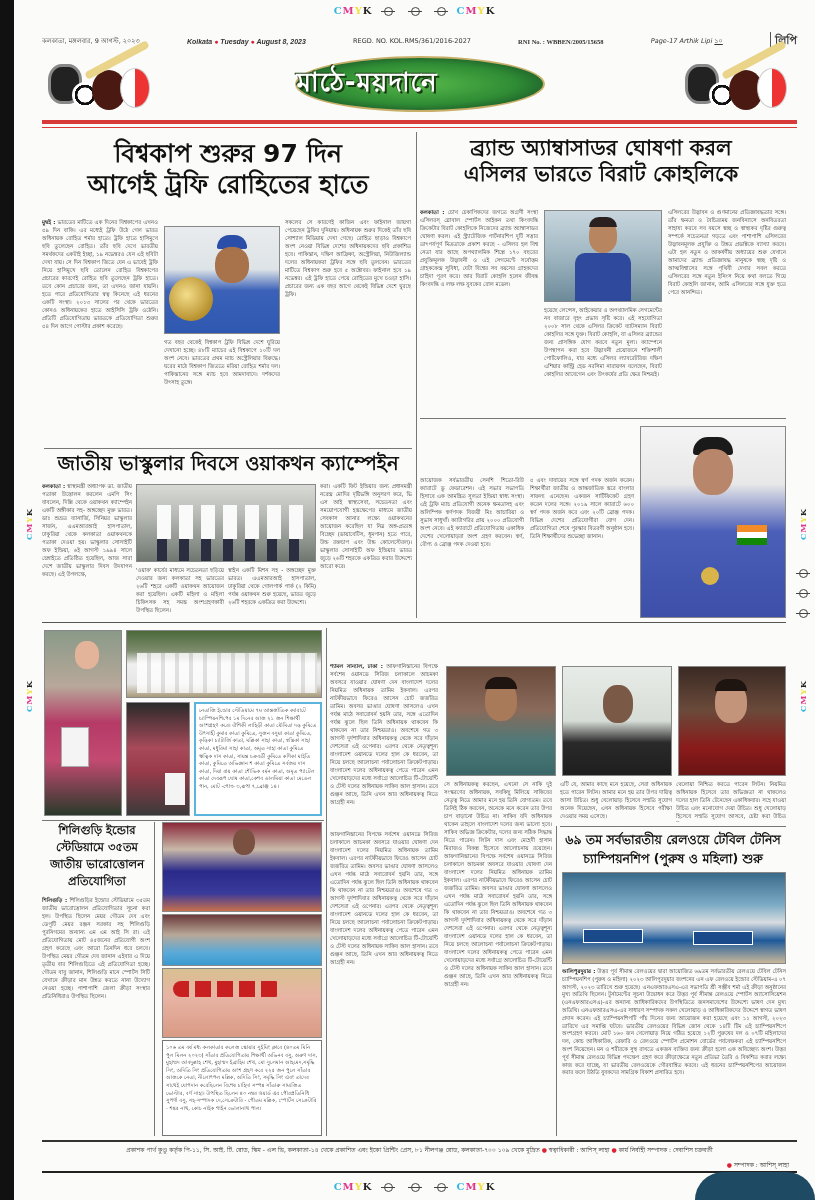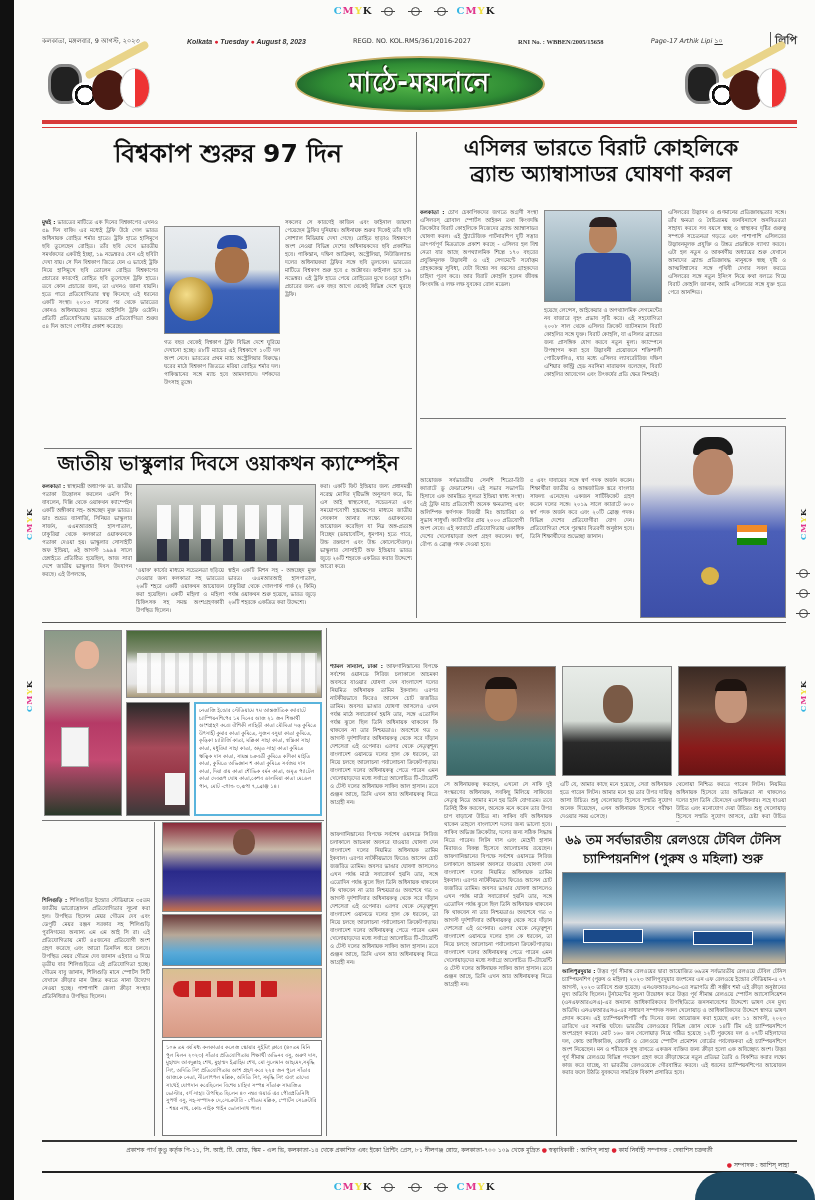--- a/index.html
+++ b/index.html
@@ -11,21 +11,21 @@
   .crosshair { display: inline-block; width: 14px; height: 14px; margin: 0 4px; vertical-align: middle; position: relative; }
   .crosshair::before { content: ""; position: absolute; left: 3px; top: 3px; width: 7px; height: 7px; border: 1px solid #444; border-radius: 50%; }
   .crosshair::after { content: ""; position: absolute; left: 0; top: 7px; width: 14px; height: 1px; background: #444; }
   .topline { position: absolute; top: 34px; left: 28px; right: 18px; height: 14px; font-size: 6.5px; display: flex; justify-content: space-between; align-items: center; color: #333; }
   .topline .city { font-style: italic; font-weight: bold; font-family: "Liberation Sans", sans-serif; font-size: 7px; }
   .topline .dot { color: #d23; }
   .topline .lipi { font-weight: bold; font-size: 11px; border-left: 1px solid #555; padding-left: 4px; }
   .masthead { position: absolute; top: 52px; left: 28px; right: 18px; height: 64px; display: flex; align-items: center; justify-content: space-between; }
   .sports-cluster { width: 118px; height: 60px; position: relative; }
   .ball { position: absolute; border-radius: 50%; }
-  .banner-oval { width: 250px; height: 56px; border-radius: 50%; background: radial-gradient(ellipse at center, #56b84a 0%, #2f8c34 55%, #1c5a2a 80%, #6c5a3a 100%); border: 2px solid #c9b06a; display: flex; align-items: center; justify-content: center; }
+  .banner-oval { width: 250px; height: 56px; border-radius: 50%; background: radial-gradient(ellipse at center, #56b84a 0%, #2f8c34 55%, #1c5a2a 80%, #6c5a3a 100%); border: 2px solid #c9b06a; display: flex; align-items: center; }
   .banner-oval span { font-size: 26px; font-weight: bold; color: #fff; text-shadow: 2px 2px 0 #1a3a12, -1px -1px 0 #1a3a12; letter-spacing: 1px; }
   .redrule { position: absolute; left: 28px; right: 18px; height: 4px; background: #d83a3a; }
   .thinrule { position: absolute; left: 28px; right: 18px; height: 1px; background: #d83a3a; }
   .headline { position: absolute; text-align: center; font-weight: bold; color: #111; line-height: 1.25; }
   .col-text { position: absolute; font-size: 5.4px; line-height: 8px; color: #333; text-align: justify; overflow: hidden; }
   .col-text b { color: #111; }
   .photo { position: absolute; border: 1px solid #888; overflow: hidden; }
   .vrule { position: absolute; width: 1px; background: #777; }
   .hrule { position: absolute; height: 1px; background: #777; }
   .caption-box { position: absolute; border: 2px solid #5ab4dc; background: #fff; font-size: 5.2px; line-height: 7.6px; padding: 3px; color: #333; overflow: hidden; }
@@ -81,41 +81,42 @@
       <div class="ball" style="left:50px;top:16px;width:34px;height:40px;background:#4a1a12;"></div>
       <div class="ball" style="left:78px;top:14px;width:30px;height:40px;background:linear-gradient(90deg,#fff 50%,#e33 50%);border:1px solid #ccc;"></div>
       <div style="position:absolute;left:40px;top:2px;width:70px;height:8px;background:#e9d48a;transform:rotate(-28deg);border-radius:4px;"></div>
     </div>
   </div>
   <div class="redrule" style="top:120px;"></div>
   <div class="thinrule" style="top:127px;"></div>
 
   <div class="headline" style="left:30px;top:138px;width:368px;font-size:25px;">
     <div>বিশ্বকাপ শুরুর 97 দিন</div>
+    <div>আগেই ট্রফি রোহিতের হাতে</div>
   </div>
   <div class="col-text" style="left:28px;top:218px;width:116px;height:224px;">
     <b>মুম্বই :</b> <span>ভারতের মাটিতে এক দিনের বিশ্বকাপের এখনও ৫৯ দিন বাকি। এর মধ্যেই ট্রফি উঠে গেল ভারত অধিনায়ক রোহিত শর্মার হাতে। ট্রফি হাতে হাসিমুখে ছবি তুলেছেন রোহিত। তাঁর ছবি দেখে ভারতীয় সমর্থকদের একটাই ইচ্ছা, ১৯ নভেম্বরও যেন এই ছবিটা দেখা যায়। সে দিন বিশ্বকাপ জিতে যেন এ ভাবেই ট্রফি নিয়ে হাসিমুখে ছবি তোলেন রোহিত বিশ্বকাপের প্রচারের কারণেই রোহিত ছবি তুলেছেন ট্রফি হাতে। তবে কোন প্রচারের জন্য, তা এখনও জানা যায়নি। হতে পারে প্রতিযোগিতার স্বত্ব কিনেছে এই ধরনের একটি সংস্থা। ২০১৩ সালের পর থেকে ভারতের কোনও অধিনায়কের হাতে আইসিসি ট্রফি ওঠেনি। প্রতিটি প্রতিযোগিতায় ভারতকে প্রতিযোগিতা শুরুর ৫৪ দিন আগে পোস্টার প্রকাশ করেছে।</span>
   </div>
   <div class="photo" style="left:150px;top:226px;width:116px;height:108px;background:linear-gradient(180deg,#e9ecef 0%,#dde3e6 40%,#3b61b8 60%,#2f58b0 100%);">
     <div style="position:absolute;left:52px;top:8px;width:30px;height:14px;border-radius:14px 14px 2px 2px;background:#2b4ea8;"></div>
     <div style="position:absolute;left:50px;top:20px;width:34px;height:36px;border-radius:45%;background:#a8724a;"></div>
     <div style="position:absolute;left:4px;top:50px;width:44px;height:44px;border-radius:50%;background:radial-gradient(circle at 40% 40%,#f4dd8a,#b8912e 70%);"></div>
   </div>
   <div class="col-text" style="left:150px;top:338px;width:116px;height:104px;">
     <span>গত বছর থেকেই বিশ্বকাপ ট্রফি বিভিন্ন দেশে ঘুরিয়ে দেখানো হচ্ছে। ৪৮টি ম্যাচের এই বিশ্বকাপে ১০টি দল অংশ নেবে। ভারতের প্রথম ম্যাচ অস্ট্রেলিয়ার বিরুদ্ধে। ঘরের মাঠে বিশ্বকাপ জিততে মরিয়া রোহিত শর্মার দল। পাকিস্তানের সঙ্গে ম্যাচ হবে আমদাবাদে। দর্শকদের উৎসাহ তুঙ্গে।</span>
   </div>
   <div class="col-text" style="left:271px;top:218px;width:126px;height:224px;">
     <span>সকলের সে কারণেই কাজিন এবং ফাইনাল জায়গা পেয়েছেন ট্রফির দুনিয়ায়। অধিনায়ক শুরুর দিকেই তাঁর ছবি সোশ্যাল মিডিয়ায় দেখা গেছে। রোহিত ছাড়াও বিশ্বকাপে অংশ নেওয়া বিভিন্ন দেশের অধিনায়কদের ছবি প্রকাশিত হবে। পাকিস্তান, দক্ষিণ আফ্রিকা, অস্ট্রেলিয়া, নিউজিল্যান্ড দলের অধিনায়করা ট্রফির সঙ্গে ছবি তুলবেন। ভারতের মাটিতে বিশ্বকাপ শুরু হবে ৫ অক্টোবর। ফাইনাল হবে ১৯ নভেম্বর। এই ট্রফি হাতে পেয়ে রোহিতের মুখে চওড়া হাসি। প্রচারের জন্য এক বছর আগে থেকেই বিভিন্ন দেশে ঘুরছে ট্রফি।</span>
   </div>
 
   <div class="vrule" style="left:402px;top:132px;height:486px;"></div>
 
   <div class="headline" style="left:406px;top:135px;width:362px;font-size:21px;">
+    <div>ব্র্যান্ড অ্যাম্বাসাডর ঘোষণা করল</div>
     <div>এসিলর ভারতে বিরাট কোহলিকে</div>
-    <div>ব্র্যান্ড অ্যাম্বাসাডর ঘোষণা করল</div>
   </div>
   <div class="col-text" style="left:406px;top:208px;width:118px;height:186px;">
     <b>কলকাতা :</b> <span>চোখ চেকাপিকদের জগতে অগ্রণী সংস্থা এসিলরস্ গ্লোবাল স্পোর্টস আইকন তথা কিংবদন্তি ক্রিকেটার বিরাট কোহলিকে নিজেদের ব্র্যান্ড অ্যাম্বাসাডর ঘোষণা করল। এই স্ট্র্যাটেজিক পার্টনারশিপ দুটি সত্তার তাৎপর্যপূর্ণ মিত্রতাকে প্রকাশ করছে - এসিলর হল বিশ্ব নেতা যার আছে অপথ্যালমিক শিল্পে ১৭০ বছরের প্রযুক্তিমূলক উদ্ভাবনী ও এই সেগমেন্টে সর্বোত্তম গ্রাহককেন্দ্র সুবিধা, যেটা বিশ্বের সব বয়সের গ্রাহকদের চাহিদা পূরণ করে। আর বিরাট কোহলি হলেন জীবন্ত কিংবদন্তি ও লক্ষ লক্ষ যুবকের রোল মডেল।</span>
   </div>
   <div class="photo" style="left:530px;top:210px;width:118px;height:92px;background:linear-gradient(180deg,#c8d6de 0%,#9fb6c1 50%,#6d8a99 100%);">
     <div style="position:absolute;left:44px;top:8px;width:28px;height:34px;border-radius:45%;background:#b88561;"></div>
     <div style="position:absolute;left:44px;top:6px;width:28px;height:10px;border-radius:10px 10px 0 0;background:#2b2020;"></div>
     <div style="position:absolute;left:30px;top:42px;width:56px;height:50px;background:#2f4a9c;border-radius:10px 10px 0 0;"></div>
   </div>
   <div class="col-text" style="left:530px;top:306px;width:118px;height:88px;">
@@ -217,20 +218,21 @@
   <div class="photo" style="left:548px;top:872px;width:224px;height:92px;background:linear-gradient(180deg,#3a6a8a 0%,#7aaac4 35%,#d8dce0 55%,#1e5a9a 75%,#c8b89a 100%);">
     <div style="position:absolute;left:20px;top:56px;width:60px;height:14px;background:#1a4a8a;border:1px solid #fff;"></div>
     <div style="position:absolute;left:130px;top:58px;width:60px;height:14px;background:#1a4a8a;border:1px solid #fff;"></div>
   </div>
   <div class="col-text" style="left:548px;top:968px;width:224px;height:168px;line-height:7.8px;">
     <b>আলিপুরদুয়ার :</b> <span>উত্তর পূর্ব সীমান্ত রেলওয়ের দ্বারা আয়োজিত ৬৯তম সর্বভারতীয় রেলওয়ে টেবিল টেনিস চ্যাম্পিয়নশিপ (পুরুষ ও মহিলা) ২০২৩ আলিপুরদুয়ার জংশনের এন এফ রেলওয়ে ইন্ডোর স্টেডিয়াম-এ ০৭ আগস্ট, ২০২৩ তারিখে শুরু হয়েছে। এনএফআরএসএ-এর সভাপতি শ্রী সঞ্জীব শর্মা এই ক্রীড়া অনুষ্ঠানের মুখ্য অতিথি ছিলেন। টুর্নামেন্টের সূচনা উদ্বোধন করে উত্তর পূর্ব সীমান্ত রেলওয়ে স্পোর্টস অ্যাসোসিয়েশন (এনএফআরএসএ)-এর অন্যান্য আধিকারিকদের উপস্থিতিতে জনসমাবেশের উদ্দেশ্যে ভাষণ দেন মুখ্য অতিথি। এনএফআরএসএ-এর সাধারণ সম্পাদক সকল খেলোয়াড় ও আধিকারিকদের উদ্দেশে স্বাগত ভাষণ প্রদান করেন। এই চ্যাম্পিয়নশিপটি পাঁচ দিনের জন্য আয়োজন করা হয়েছে এবং ১১ আগস্ট, ২০২৩ তারিখে এর সমাপ্তি ঘটবে। ভারতীয় রেলওয়ের বিভিন্ন জোন থেকে ১৪টি টিম এই চ্যাম্পিয়নশিপে অংশগ্রহণ করবে। মোট ১৬০ জন খেলোয়াড় নিয়ে গঠিত হয়েছে ১২টি পুরুষের দল ও ০৭টি মহিলাদের দল, কোচ আধিকারিক, রেফারি ও রেলওয়ে স্পোর্টস প্রমোশন বোর্ডের পর্যবেক্ষকরা এই চ্যাম্পিয়নশিপে অংশ নিয়েছেন। মন ও শরীরকে সুস্থ রাখতে একজন ব্যক্তির জন্য ক্রীড়া হলো এক অবিচ্ছেদ্য অংশ। উত্তর পূর্ব সীমান্ত রেলওয়ে বিভিন্ন পদক্ষেপ গ্রহণ করে ক্রীড়াক্ষেত্রে নতুন প্রতিভা তৈরি ও বিকশিত করার লক্ষ্যে কাজ করে যাচ্ছে, যা ভারতীয় রেলওয়েকে গৌরবান্বিত করবে। এই ধরনের চ্যাম্পিয়নশিপের আয়োজন করার ফলে উঠতি যুবকদের সামগ্রিক বিকাশ প্রসারিত হবে।</span>
   </div>
 
   <div class="hrule" style="left:28px;top:820px;width:282px;"></div>
 
+  <div class="headline" style="left:30px;top:822px;width:106px;font-size:11.5px;line-height:17px;">শিলিগুড়ি ইন্ডোর স্টেডিয়ামে ৩৫তম জাতীয় ভারোত্তোলন প্রতিযোগিতা</div>
   <div class="col-text" style="left:28px;top:896px;width:108px;height:240px;">
     <b>শিলিগুড়ি :</b> <span>শিলিগুড়ির ইন্ডোর স্টেডিয়ামে ৩৫তম জাতীয় ভারোত্তোলন প্রতিযোগিতার সূচনা করা হল। উপস্থিত ছিলেন মেয়র গৌতম দেব এবং ডেপুটি মেয়র রঞ্জন সরকার সহ শিলিগুড়ি পুরনিগমের অন্যান্য এম এম আই সি রা। এই প্রতিযোগিতায় মোট ৪৫জনের প্রতিযোগী অংশ গ্রহণ করেছে এবং আরো তিনদিন ধরে চলবে। উপস্থিত মেয়র গৌতম দেব জানান এইবার এ দিয়ে তৃতীয় বার শিলিগুড়িতে এই প্রতিযোগিতা হচ্ছে। গৌতম বাবু জানান, শিলিগুড়ি মানে স্পোর্টস সিটি যেখানে ক্রীড়ার মান উন্নত করতে নানা উদ্যোগ নেওয়া হচ্ছে। পাশাপাশি জেলা ক্রীড়া সংস্থার প্রতিনিধিরাও উপস্থিত ছিলেন।</span>
   </div>
   <div class="vrule" style="left:140px;top:822px;height:314px;"></div>
 
   <div class="photo" style="left:148px;top:822px;width:160px;height:90px;background:linear-gradient(180deg,#8a2a3a 0%,#c8b8a8 30%,#2a2a8a 55%,#3a3a9a 80%,#c8704a 100%);">
     <div style="position:absolute;left:70px;top:6px;width:22px;height:26px;border-radius:45%;background:#7a5040;"></div>
   </div>
   <div class="photo" style="left:148px;top:914px;width:160px;height:52px;background:linear-gradient(180deg,#6a3a3a 0%,#b8a898 40%,#5aaad8 75%,#3a9ad0 100%);"></div>
   <div class="photo" style="left:148px;top:968px;width:160px;height:70px;background:linear-gradient(180deg,#d8c090 0%,#e8b4a4 40%,#d89a84 100%);">

